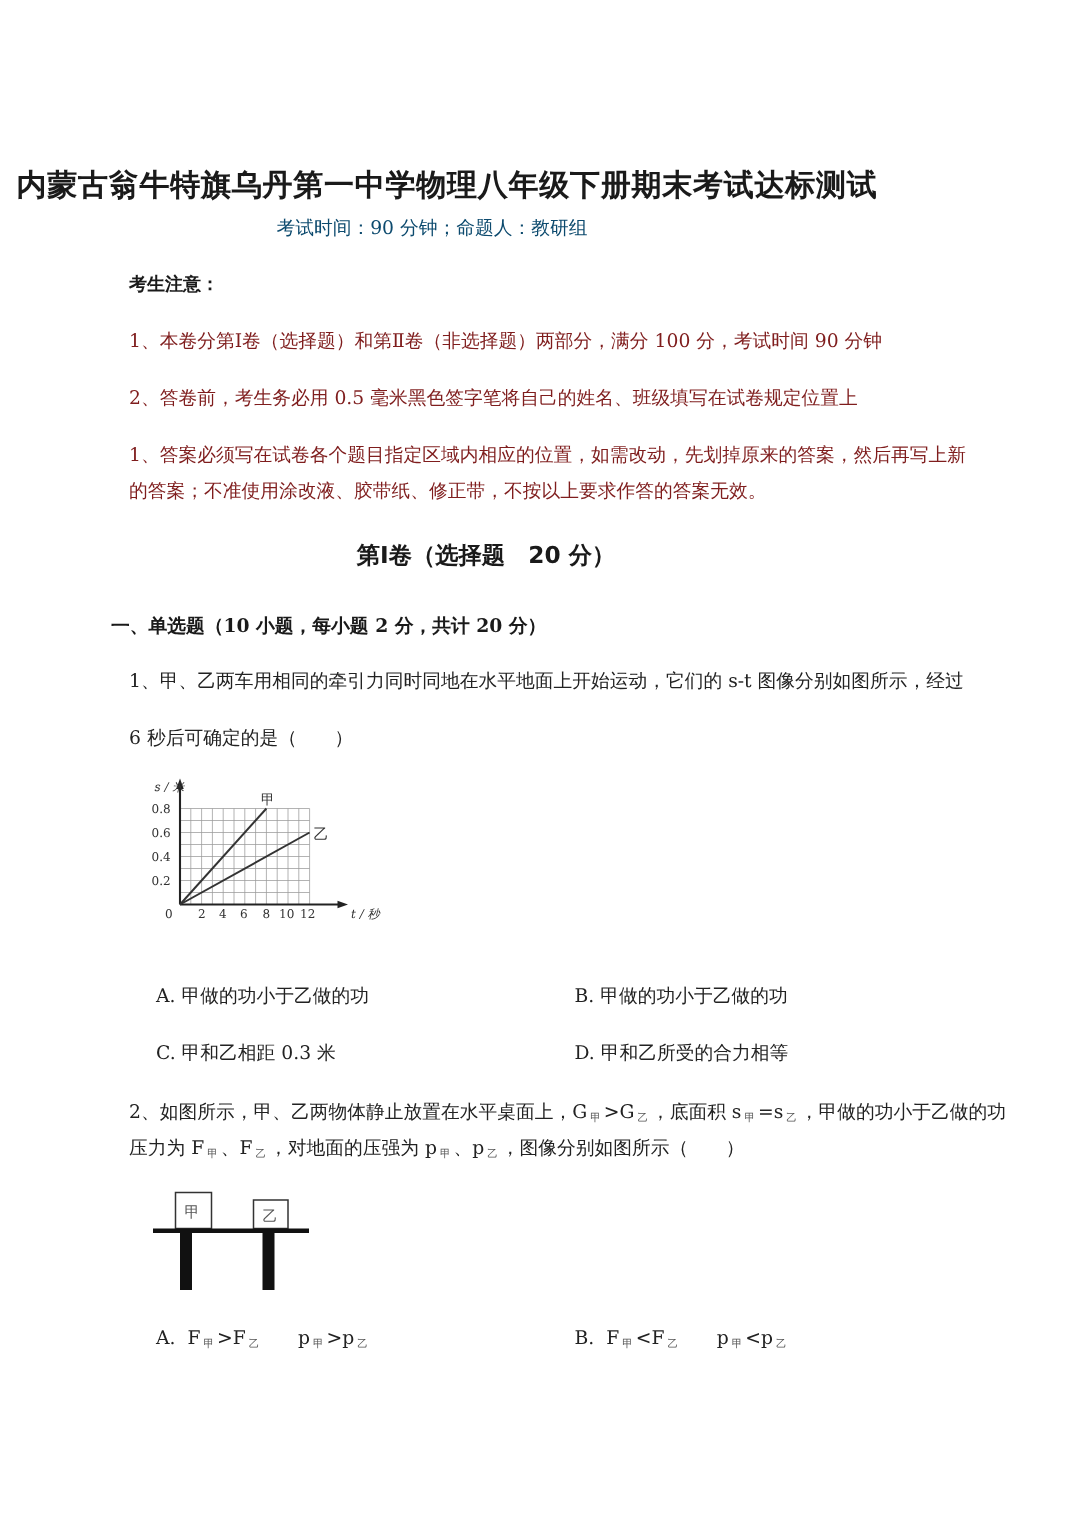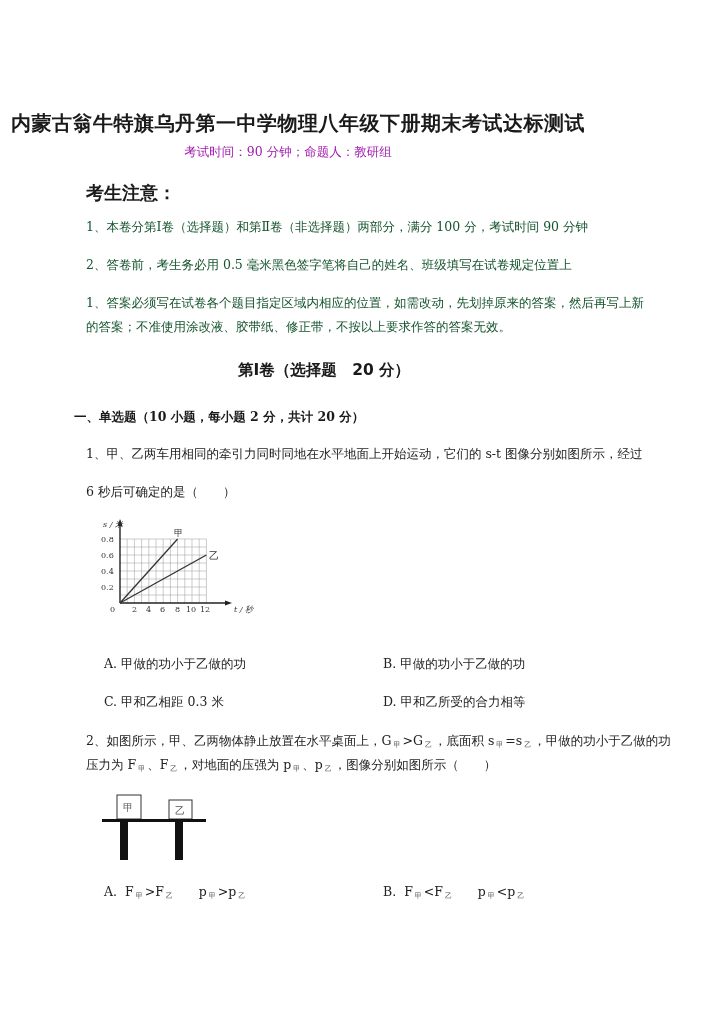--- a/index.html
+++ b/index.html
@@ -1,24 +1,24 @@
 <!DOCTYPE html>
 <html><head>
 <meta charset="utf-8">
 <style>
   html, body { margin:0; padding:0; background:#ffffff; }
   body { width:720px; height:1017px; position:relative; overflow:hidden;
          font-family:"DejaVu Serif","Liberation Serif",serif; color:#1a1a1a; }
   .abs { position:absolute; white-space:nowrap; }
   .title { left:0; width:596px; top:110px; text-align:center; font-size:20px; font-weight:bold;
            font-family:"DejaVu Sans","Liberation Sans",sans-serif; letter-spacing:0.5px; }
-  .subtitle { left:0; width:576px; top:144px; text-align:center; font-size:12.5px; color:#a21caf; }
-  .notice-h { left:86px; top:181px; font-size:18px; font-weight:bold;
+  .subtitle { left:0; width:576px; top:144px; text-align:center; font-size:12.5px; color:#0c4a6e; }
+  .notice-h { left:86px; top:181px; font-size:12px; font-weight:bold;
               font-family:"DejaVu Sans","Liberation Sans",sans-serif; }
-  .para { left:86px; font-size:12.5px; color:#14532d; }
+  .para { left:86px; font-size:12.5px; color:#7f1d1d; }
   .section { left:0; width:648px; top:360px; text-align:center; font-size:15.5px; font-weight:bold;
              font-family:"DejaVu Sans","Liberation Sans",sans-serif; }
   .part { left:74px; top:409px; font-size:12.5px; font-weight:bold; }
   .q { left:86px; font-size:12.5px; color:#222; }
   .opt { font-size:12.5px; color:#222; }
   .sub { font-size:7px; vertical-align:-2px; color:#555; margin:0 2px; }
   svg text { font-family:"DejaVu Serif","Liberation Serif",serif; }
 </style>
 </head>
 <body>

